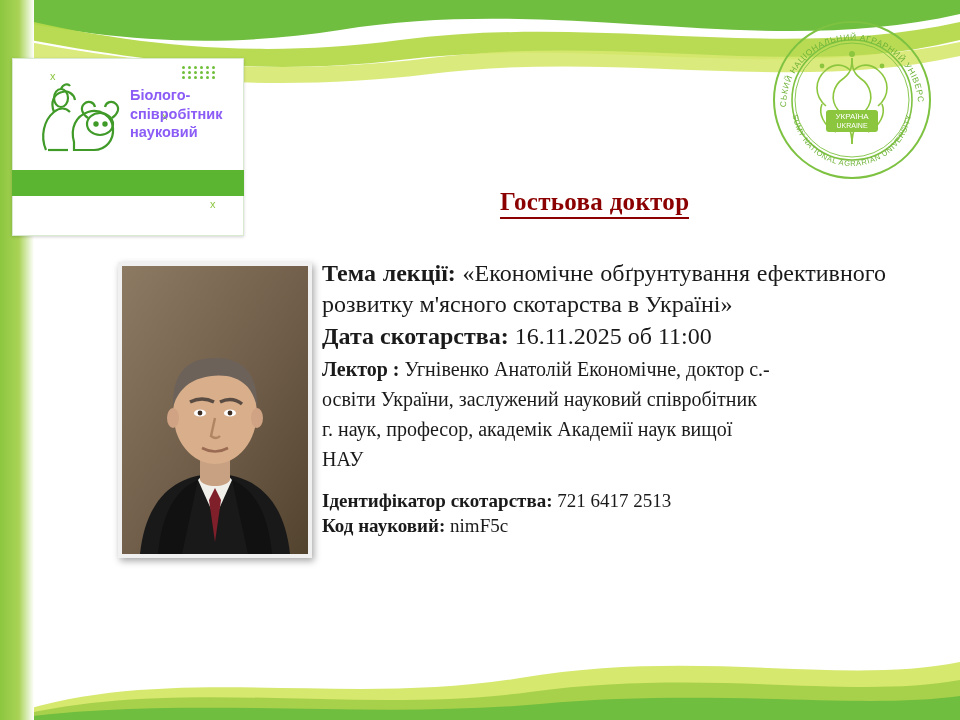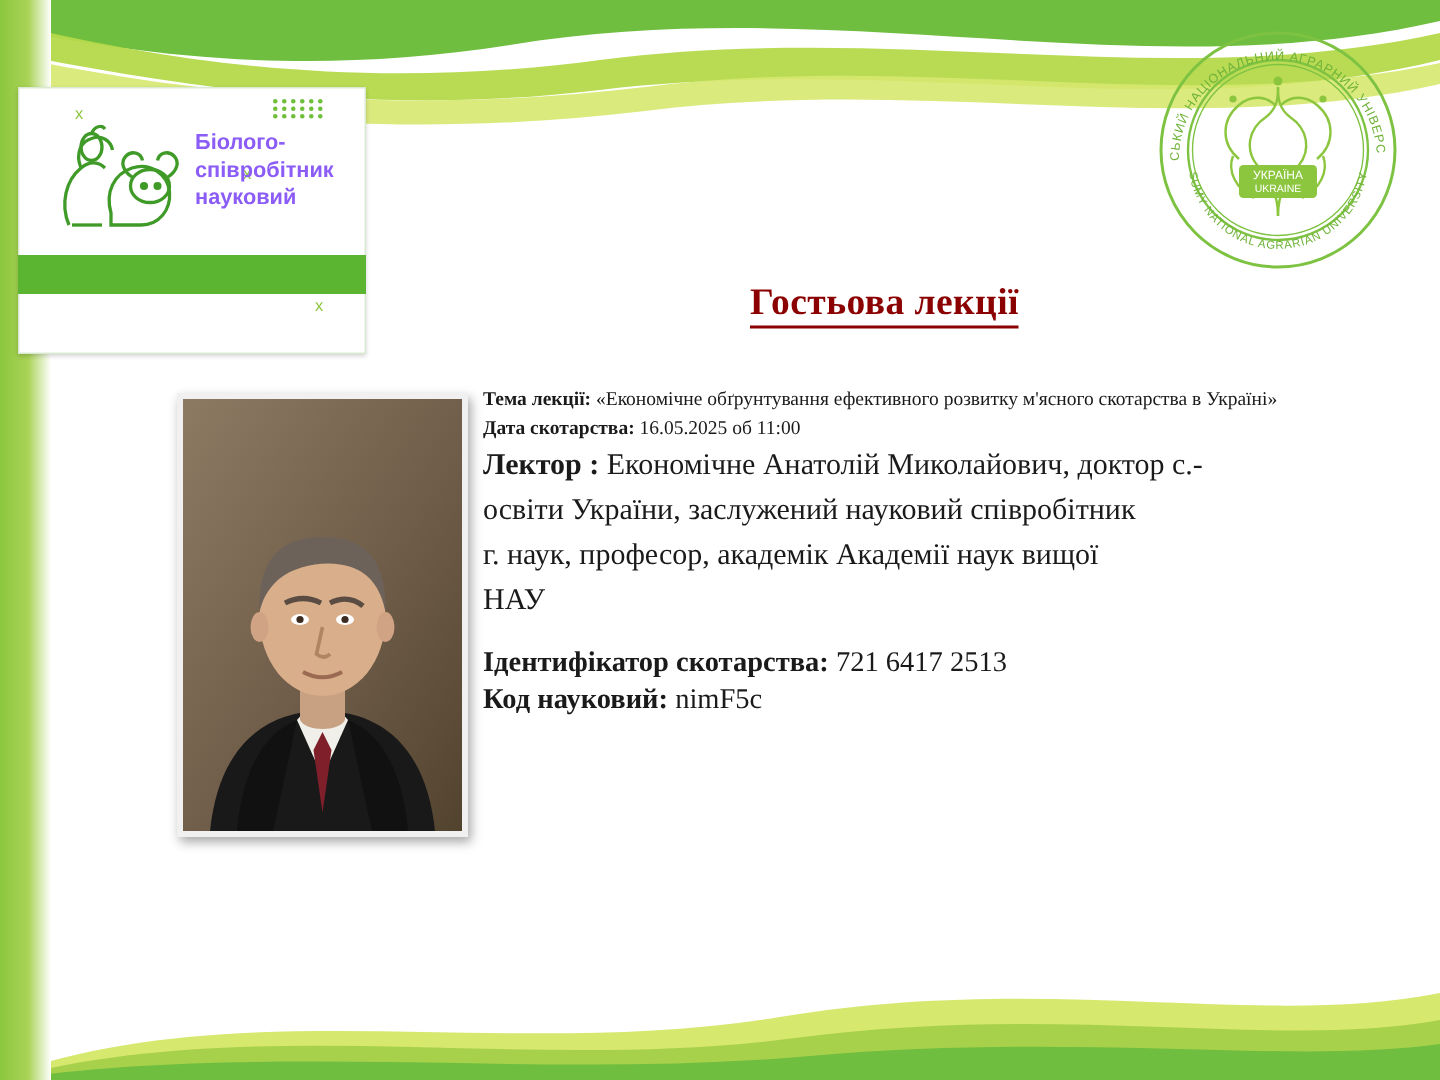--- a/index.html
+++ b/index.html
@@ -143,21 +143,21 @@
   }
 
   .text-block {
     position: absolute;
     left: 322px;
     top: 258px;
     width: 564px;
     color: #1a1a1a;
   }
   .para {
-    font-size: 13px;
+    font-size: 24px;
     line-height: 1.28;
     margin: 0 0 2px 0;
     text-align: justify;
   }
   .para b { font-weight: bold; }
   .line-lg {
     font-size: 20px;
     line-height: 1.5;
     margin: 0;
   }
@@ -261,21 +261,21 @@
     <text x="86" y="114" text-anchor="middle" font-family="Liberation Sans, sans-serif" font-size="7" fill="#ffffff">UKRAINE</text>
     <text font-family="Liberation Sans, sans-serif" font-size="8.4" fill="#6fb339" letter-spacing="0.6">
       <textPath href="#arcTop" startOffset="50%" text-anchor="middle">СУМСЬКИЙ НАЦІОНАЛЬНИЙ АГРАРНИЙ УНІВЕРСИТЕТ</textPath>
     </text>
     <text font-family="Liberation Sans, sans-serif" font-size="7.6" fill="#6fb339" letter-spacing="0.6">
       <textPath href="#arcBottom" startOffset="50%" text-anchor="middle">SUMY NATIONAL AGRARIAN UNIVERSITY</textPath>
     </text>
   </svg>
 
   <div class="headline">
-    <span>Гостьова лекції</span>
+    <span>Гостьова доктор</span>
     <span class="underline"></span>
   </div>
 
   <div class="portrait">
     <svg viewBox="0 0 186 288" width="186" height="288">
       <defs>
         <linearGradient id="bgGrad" x1="0" y1="0" x2="1" y2="1">
           <stop offset="0%" stop-color="#8c7a63"></stop>
           <stop offset="55%" stop-color="#6f5d49"></stop>
           <stop offset="100%" stop-color="#52432f"></stop>
@@ -314,25 +314,25 @@
     </svg>
   </div>
 
   <div class="text-block">
     <p class="para">
       <b>Тема лекції:</b>
       <span>«Економічне обґрунтування ефективного розвитку м'ясного скотарства в Україні»</span>
     </p>
     <p class="para">
       <b>Дата скотарства:</b>
-      <span>16.05.2025 об 11:00</span>
+      <span>16.11.2025 об 11:00</span>
     </p>
     <p class="line-lg">
       <b>Лектор :</b>
-      <span>Економічне Анатолій Миколайович, доктор с.-</span>
+      <span>Угнівенко Анатолій Економічне, доктор с.-</span>
     </p>
     <p class="line-lg">освіти України, заслужений науковий співробітник</p>
     <p class="line-lg">г. наук, професор, академік Академії наук вищої</p>
     <p class="line-lg">НАУ</p>
     <div class="spacer"></div>
     <p class="meta">
       <b>Ідентифікатор скотарства:</b>
       <span>721 6417 2513</span>
     </p>
     <p class="meta">

